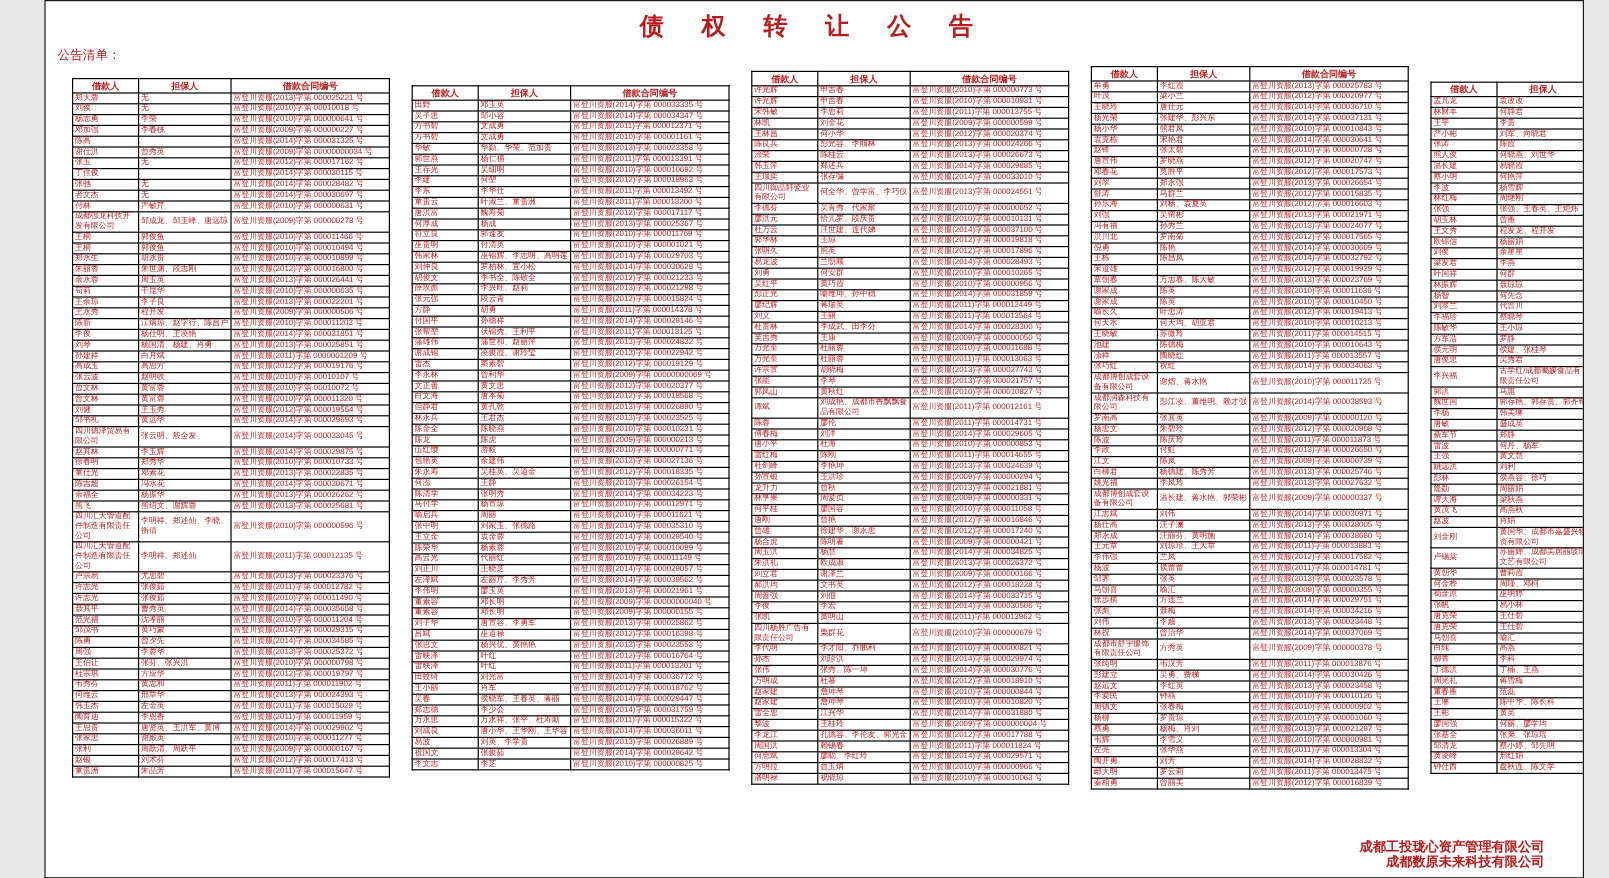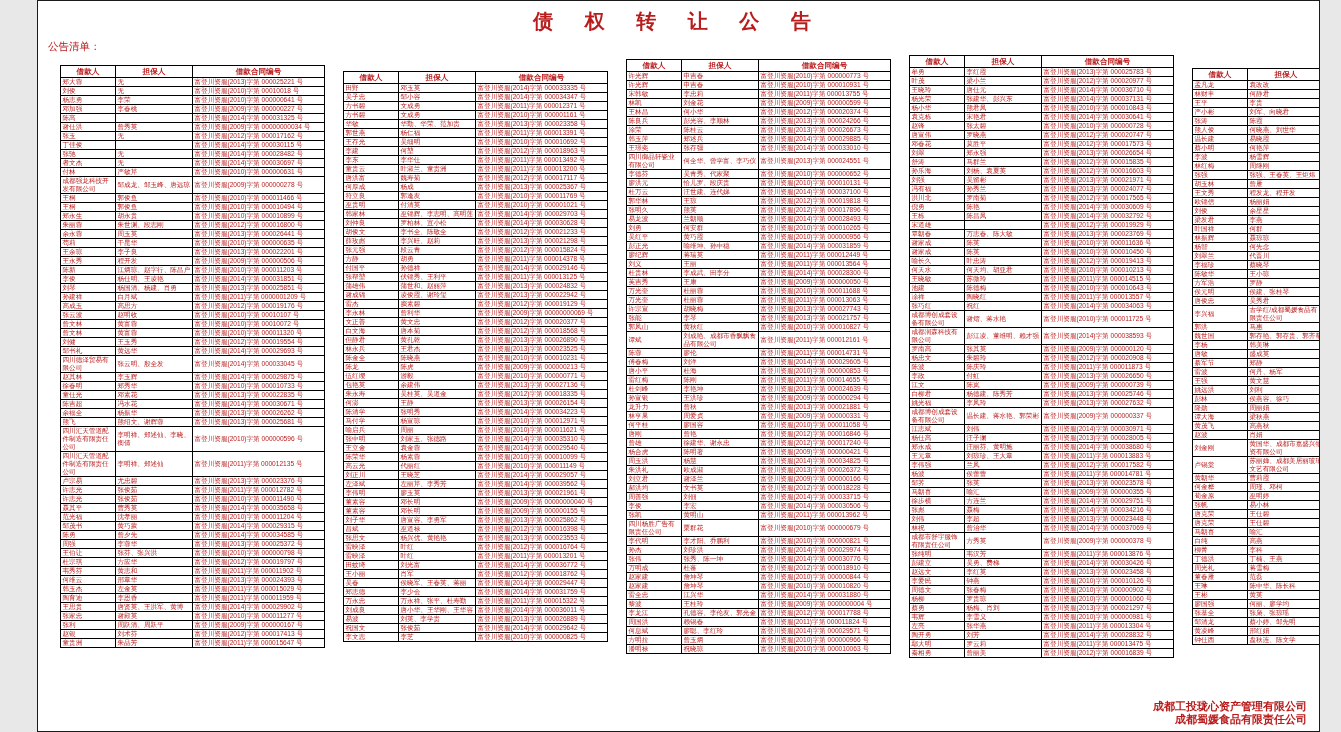--- a/index.html
+++ b/index.html
@@ -29,21 +29,21 @@
   table.grp th {
     border:0.8px solid #000; font-weight:bold; text-align:center;
     font-size:7.6px; padding:1px 1px; line-height:9px;
   }
   table.grp td {
     border:0.8px solid #000; padding:0 1.5px; word-break:break-all;
     vertical-align:middle;
   }
   col.c1 { width:55px; } col.c2 { width:77px; } col.c3 { width:132px; }
   .footer {
-    position:absolute; right:12px; bottom:4px; text-align:right;
+    position:absolute; right:32px; bottom:4px; text-align:right;
     font-weight:bold; font-size:11px; line-height:1.25;
   }
 </style>
 </head>
 <body>
 
 <div class="page">
   <div class="doc-title">债 权 转 让 公 告</div>
   <div class="list-label">公告清单：</div>
 
@@ -1645,15 +1645,15 @@
             <td>钟仕西</td>
             <td>盘秋连、陈文学</td>
             <td>富登川资服(2009)字第 000000202 号</td>
           </tr>
         </tbody>
       </table>
   </div>
 
   <div class="footer">
     <div>成都工投珑心资产管理有限公司</div>
-    <div>成都蜀媛食品有限责任公司</div>
+    <div>成都数原未来科技有限公司</div>
   </div>
 </div>
 
 </body></html>

